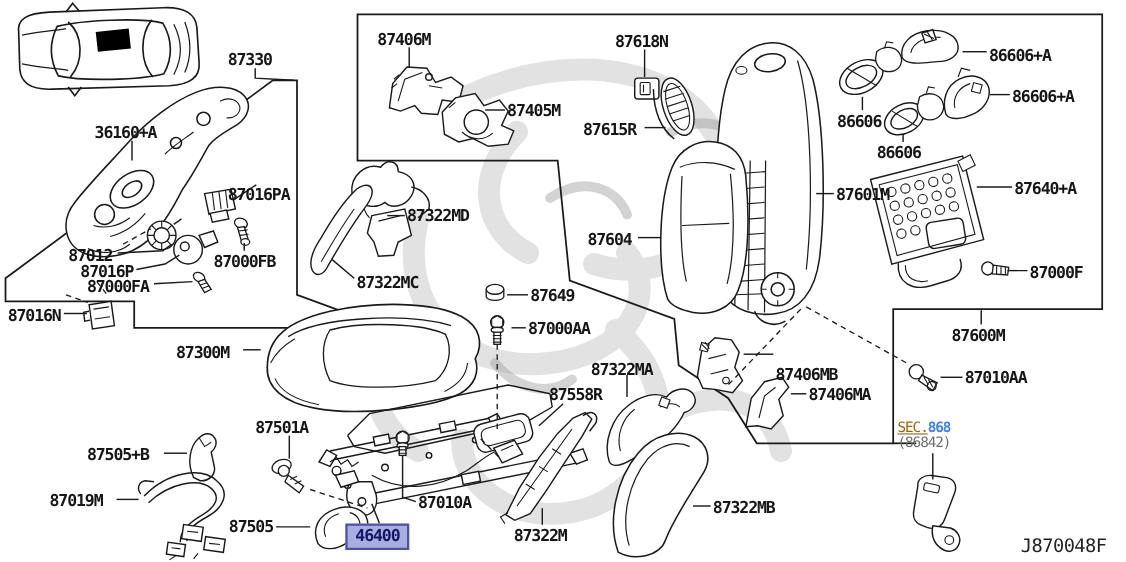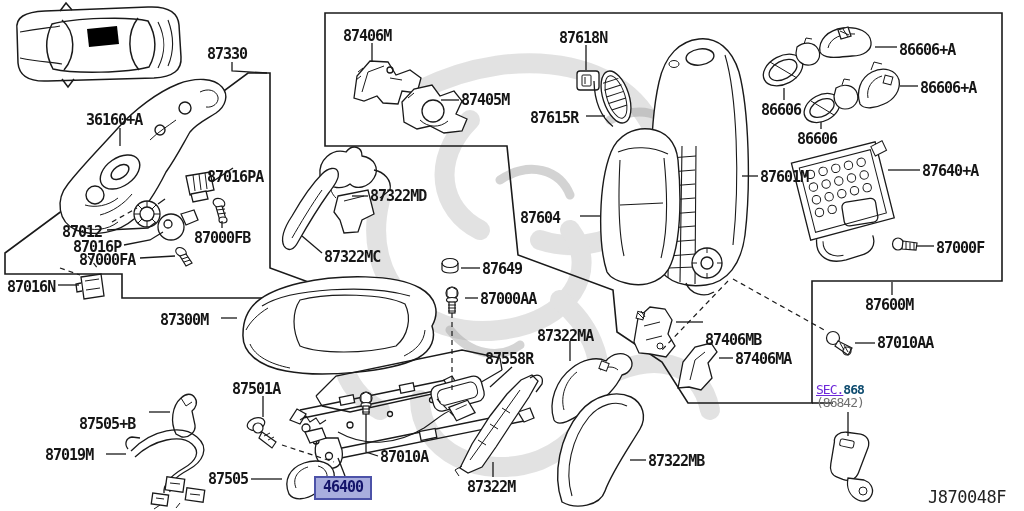--- a/index.html
+++ b/index.html
@@ -6,22 +6,22 @@
   #stage{position:relative;width:1024px;height:511px;background:#ffffff;overflow:hidden;
          font-family:"DejaVu Sans Mono",monospace;}
   #lineart{position:absolute;left:0;top:0;}
   .plabel{position:absolute;font:700 15px "DejaVu Sans Mono",monospace;letter-spacing:-1px;
           color:#161616;white-space:nowrap;}
   #hl-87400{position:absolute;left:314px;top:476px;background:#a9aede;border:2px solid #4c52a8;
             color:#14146a;font:700 15px "DejaVu Sans Mono",monospace;letter-spacing:-1px;
             padding:1px 7px 2px 7px;line-height:17px;}
   #sec-ref{position:absolute;left:816px;top:383px;font:400 13px "DejaVu Sans Mono",monospace;
            letter-spacing:-1px;line-height:13px;}
-  #sec-ref .sec-prefix{color:#6d28d9;text-decoration:underline;}
-  #sec-ref .sec-num{color:#0c4a6e;font-weight:700;}
+  #sec-ref .sec-prefix{color:#a16207;text-decoration:underline;}
+  #sec-ref .sec-num{color:#3b82f6;font-weight:700;}
   #sec-ref .sec-sub{display:block;color:#6f6f6f;}
   #diagram-code{position:absolute;left:928px;top:487px;font:400 17px "DejaVu Sans Mono",monospace;
                 color:#222;letter-spacing:-0.5px;text-align:center;}
 </style>
 </head>
 <body>
 
 <div id="stage">
 
 <svg id="lineart" width="1024" height="511" viewBox="0 0 1024 511">
@@ -402,43 +402,43 @@
       <div class="plabel" style="left: 62px; top: 223px;">87012</div>
       <div class="plabel" style="left: 73px; top: 238px;">87016P</div>
       <div class="plabel" style="left: 79px; top: 251px;">87000FA</div>
       <div class="plabel" style="left: 194px; top: 229px;">87000FB</div>
       <div class="plabel" style="left: 7px; top: 278px;">87016N</div>
       <div class="plabel" style="left: 160px; top: 311px;">87300M</div>
       <div class="plabel" style="left: 343px; top: 27px;">87406M</div>
       <div class="plabel" style="left: 461px; top: 91px;">87405M</div>
       <div class="plabel" style="left: 559px; top: 29px;">87618N</div>
       <div class="plabel" style="left: 530px; top: 109px;">87615R</div>
-      <div class="plabel" style="left: 520px; top: 209px; text-align: right;">87604</div>
+      <div class="plabel" style="left: 534px; top: 209px; text-align: right;">87604</div>
       <div class="plabel" style="left: 760px; top: 168px;">87601M</div>
       <div class="plabel" style="left: 899px; top: 41px;">86606+A</div>
       <div class="plabel" style="left: 920px; top: 79px;">86606+A</div>
       <div class="plabel" style="left: 761px; top: 101px;">86606</div>
       <div class="plabel" style="left: 797px; top: 130px;">86606</div>
       <div class="plabel" style="left: 922px; top: 162px;">87640+A</div>
       <div class="plabel" style="left: 936px; top: 239px;">87000F</div>
       <div class="plabel" style="left: 865px; top: 296px;">87600M</div>
       <div class="plabel" style="left: 877px; top: 334px;">87010AA</div>
       <div class="plabel" style="left: 705px; top: 331px;">87406MB</div>
       <div class="plabel" style="left: 735px; top: 350px;">87406MA</div>
       <div class="plabel" style="left: 370px; top: 187px;">87322MD</div>
       <div class="plabel" style="left: 324px; top: 248px;">87322MC</div>
       <div class="plabel" style="left: 482px; top: 260px;">87649</div>
       <div class="plabel" style="left: 480px; top: 290px;">87000AA</div>
       <div class="plabel" style="left: 537px; top: 327px;">87322MA</div>
-      <div class="plabel" style="left: 485px; top: 350px;">87558R</div>
+      <div class="plabel" style="left: 499px; top: 350px;">87558R</div>
       <div class="plabel" style="left: 467px; top: 478px;">87322M</div>
       <div class="plabel" style="left: 648px; top: 452px;">87322MB</div>
       <div class="plabel" style="left: 380px; top: 448px;">87010A</div>
       <div class="plabel" style="left: 208px; top: 470px;">87505</div>
-      <div class="plabel" style="left: 79px; top: 415px;">87505+B</div>
+      <div class="plabel" style="left: 79px; top: 404px;">87505+B</div>
       <div class="plabel" style="left: 232px; top: 380px;">87501A</div>
       <div class="plabel" style="left: 45px; top: 446px;">87019M</div>
     </div>
 
 <div id="hl-87400">
   <span>46400</span>
 </div>
 
 <div id="sec-ref">
   <span class="sec-prefix">SEC.</span><span class="sec-num">868</span>

